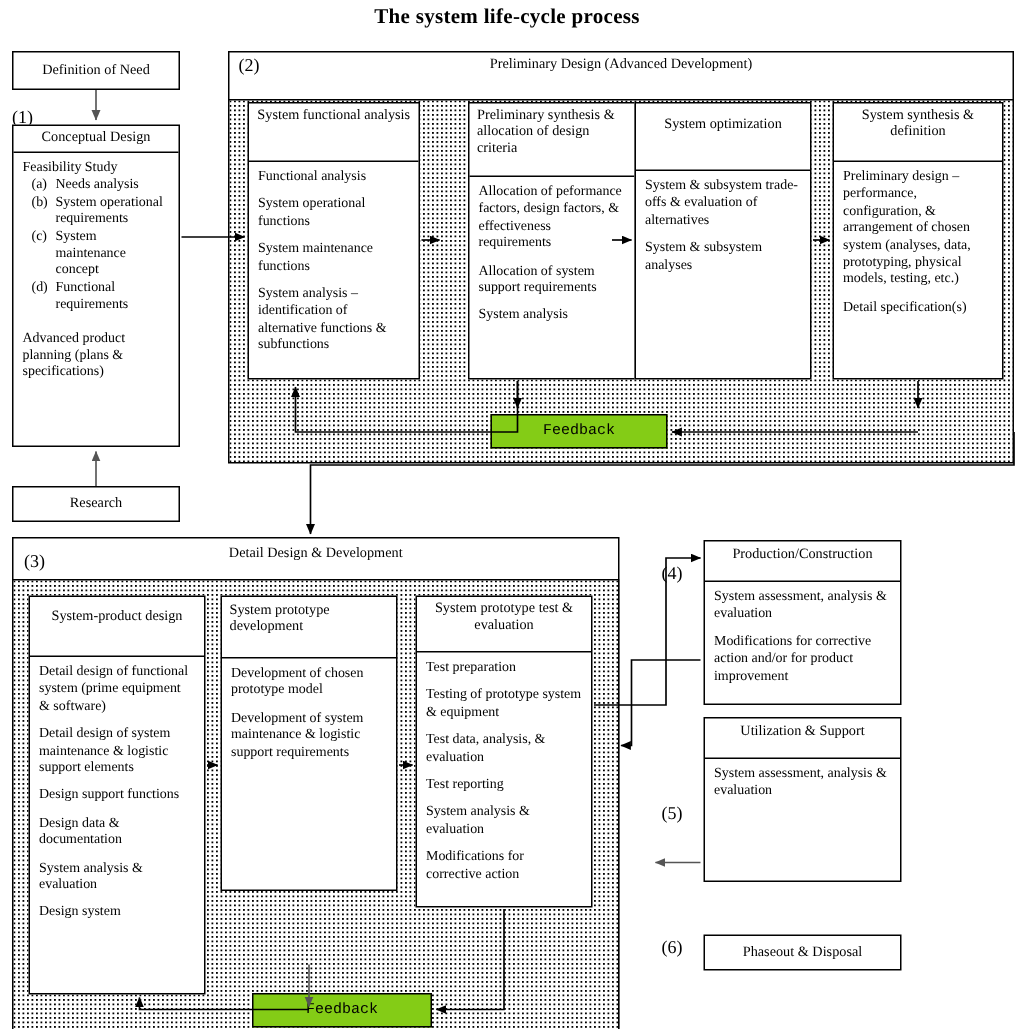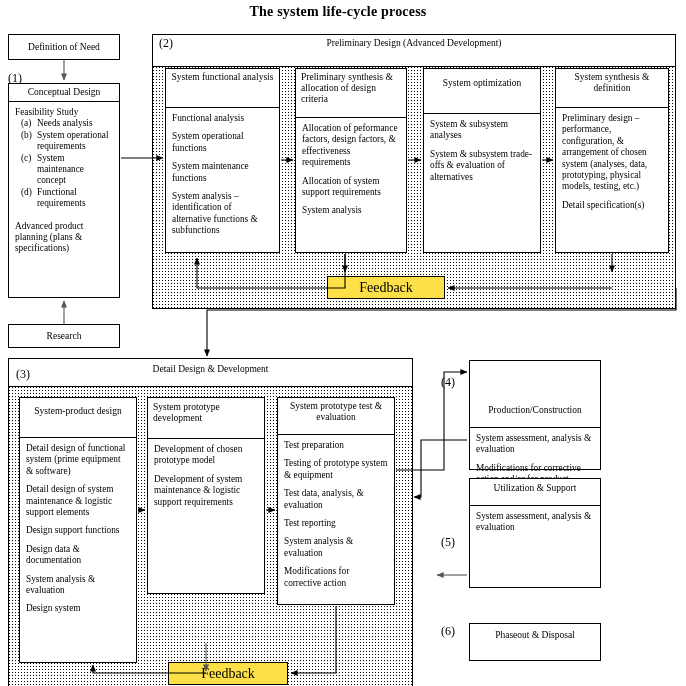--- a/index.html
+++ b/index.html
@@ -21,22 +21,22 @@
     background-color:#fff;
     background-image:
       radial-gradient(circle at 0.6px 0.6px, #000 0.55px, rgba(0,0,0,0) 0.7px);
     background-size:3px 3px;
     border:1px solid #000;
   }
   .phase{border:1px solid #000;background:#fff;}
   .phase-title{text-align:center;font-size:9.5px;padding:3px 0 2px 0;
                position:relative;height:17px;box-sizing:border-box;}
   .num{position:absolute;font-size:12px;line-height:12px;}
-  .feedback{border:1px solid #000;background:#fde047;text-align:center;
-            font-size:14px;line-height:12px;}
+  .feedback{border:1px solid #000;background:#84cc16;text-align:center;
+            font-size:10px;line-height:12px;font-family:Liberation Mono, monospace;}
   .plain{border:1px solid #000;background:#fff;text-align:center;
          font-size:9.5px;line-height:12px;}
   
   .fs-list{margin:0;padding:0;}
   .fs-row{display:flex;font-size:9.3px;line-height:11.4px;}
   .fs-lbl{width:22px;flex:none;text-align:left;padding-left:6px;box-sizing:border-box;}
   .fs-txt{flex:1;}
   svg.ov{position:absolute;left:0;top:0;width:686px;height:686px;
          pointer-events:none;}
 </style>
@@ -92,34 +92,34 @@
 <div class="abs box" style="left:165px;top:68px;width:115px;height:185px;">
   <div class="hdr" style="height:32px;">System functional analysis</div>
   <div class="body">
     <p>Functional analysis</p>
     <p>System operational functions</p>
     <p>System maintenance functions</p>
     <p>System analysis – identification of alternative functions &amp; subfunctions</p>
   </div>
 </div>
 
-<div class="abs box" style="left:295px;top:68px;width:112px;height:185px;">
+<div class="abs box" style="left:312px;top:68px;width:112px;height:185px;">
   <div class="hdr" style="height:42px;text-align:left;padding:3px 5px;">Preliminary synthesis &amp; allocation of design criteria</div>
   <div class="body">
     <p>Allocation of peformance factors, design factors, &amp; effectiveness requirements</p>
     <p>Allocation of system support requirements</p>
     <p>System analysis</p>
   </div>
 </div>
 
 <div class="abs box" style="left:423px;top:68px;width:118px;height:185px;">
   <div class="hdr" style="height:32px;padding-top:9px;">System optimization</div>
   <div class="body">
+    <p>System &amp; subsystem trade-offs &amp; evaluation of alternatives</p>
     <p>System &amp; subsystem analyses</p>
-    <p>System &amp; subsystem trade-offs &amp; evaluation of alternatives</p>
   </div>
 </div>
 
 <div class="abs box" style="left:555px;top:68px;width:114px;height:185px;">
   <div class="hdr" style="height:32px;">System synthesis &amp; definition</div>
   <div class="body">
     <p>Preliminary design – performance, configuration, &amp; arrangement of chosen system (analyses, data, prototyping, physical models, testing, etc.)</p>
     <p>Detail specification(s)</p>
   </div>
 </div>
@@ -167,37 +167,37 @@
     <p>Modifications for corrective action</p>
   </div>
 </div>
 
 <div class="abs feedback" style="left:168px;top:662px;width:120px;height:23px;line-height:21px;">
   <span>Feedback</span>
 </div>
 
 <div class="abs num" style="left:441px;top:376px;">(4)</div>
 <div class="abs box" style="left:469px;top:360px;width:132px;height:110px;">
-  <div class="hdr" style="height:19px;padding-top:4px;margin-top:40px;">Production/Construction</div>
+  <div class="hdr" style="height:19px;padding-top:4px;">Production/Construction</div>
   <div class="body">
     <p>System assessment, analysis &amp; evaluation</p>
     <p>Modifications for corrective action and/or for product improvement</p>
   </div>
 </div>
 
 <div class="abs num" style="left:441px;top:536px;">(5)</div>
 <div class="abs box" style="left:469px;top:478px;width:132px;height:110px;">
   <div class="hdr" style="height:19px;padding-top:4px;">Utilization &amp; Support</div>
   <div class="body">
     <p>System assessment, analysis &amp; evaluation</p>
   </div>
 </div>
 
 <div class="abs num" style="left:441px;top:625px;">(6)</div>
-<div class="abs plain" style="left:469px;top:623px;width:132px;height:38px;line-height:22px;">
+<div class="abs plain" style="left:469px;top:623px;width:132px;height:24px;line-height:22px;">
   <span>Phaseout &amp; Disposal</span>
 </div>
 
 <svg class="ov" viewBox="0 0 686 686">
   <defs>
     <marker id="ah" markerWidth="8" markerHeight="8" refX="6.6" refY="3" orient="auto" markerUnits="userSpaceOnUse">
       <path d="M0,0 L7,3 L0,6 z" fill="#000"></path>
     </marker>
     <marker id="ahg" markerWidth="8" markerHeight="8" refX="6.6" refY="3" orient="auto" markerUnits="userSpaceOnUse">
       <path d="M0,0 L7,3 L0,6 z" fill="#555"></path>

